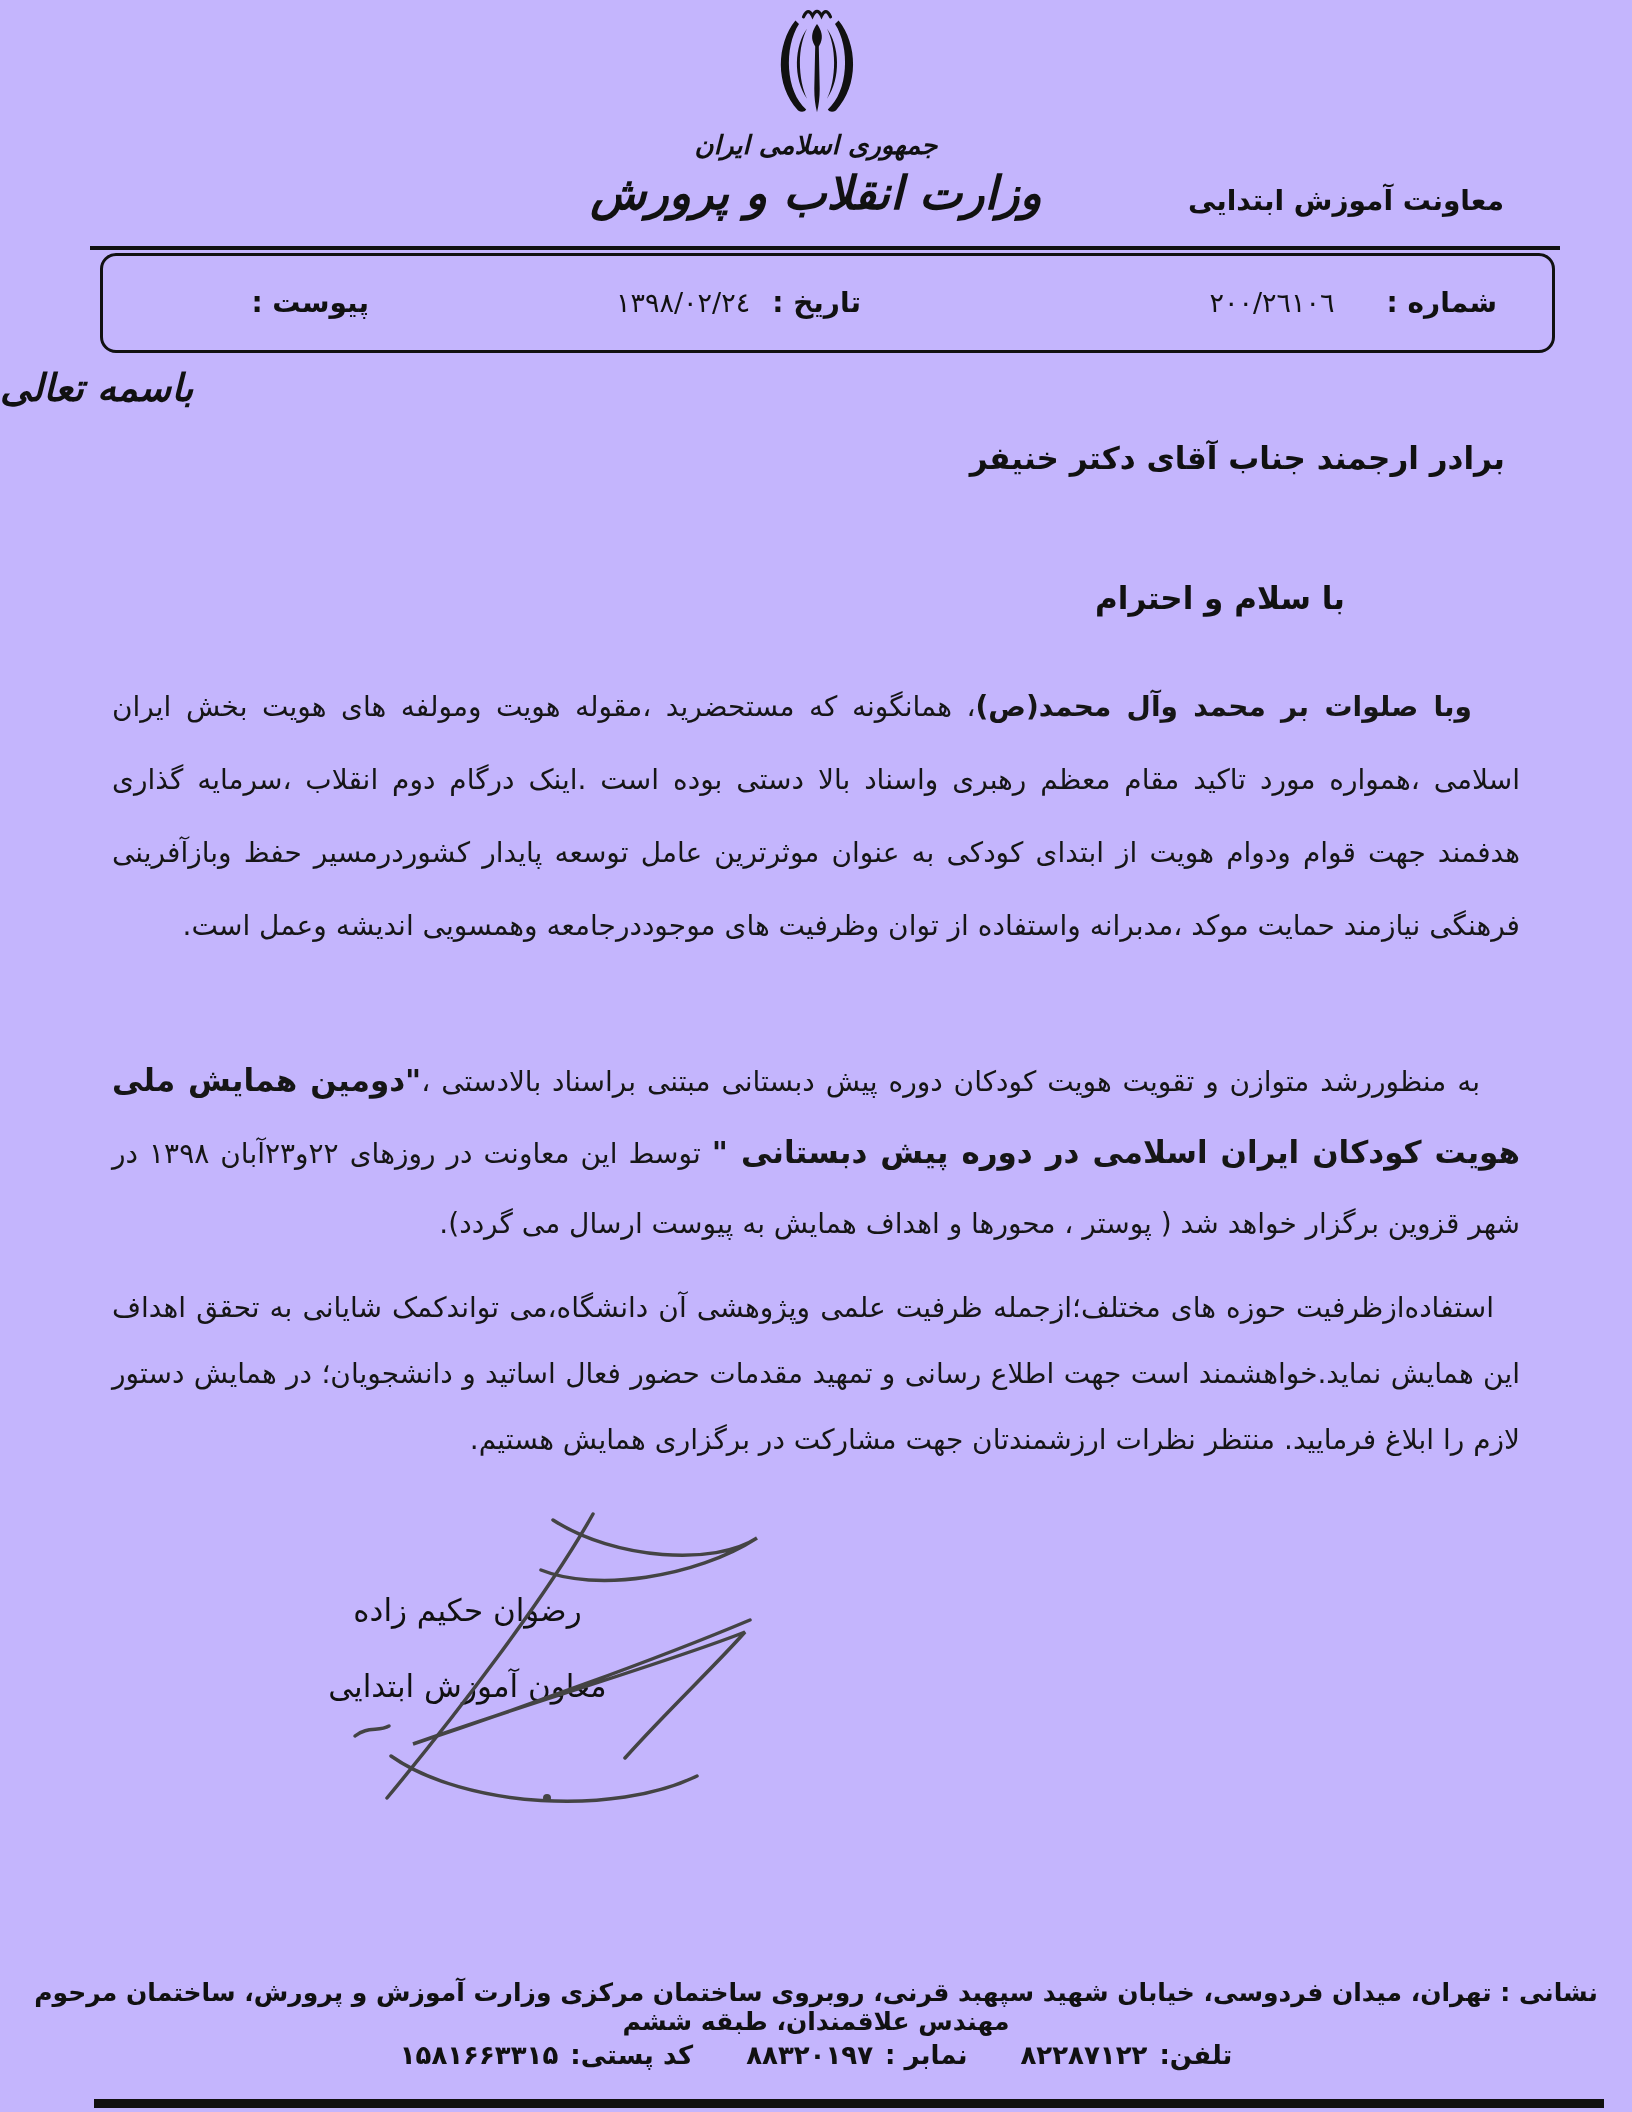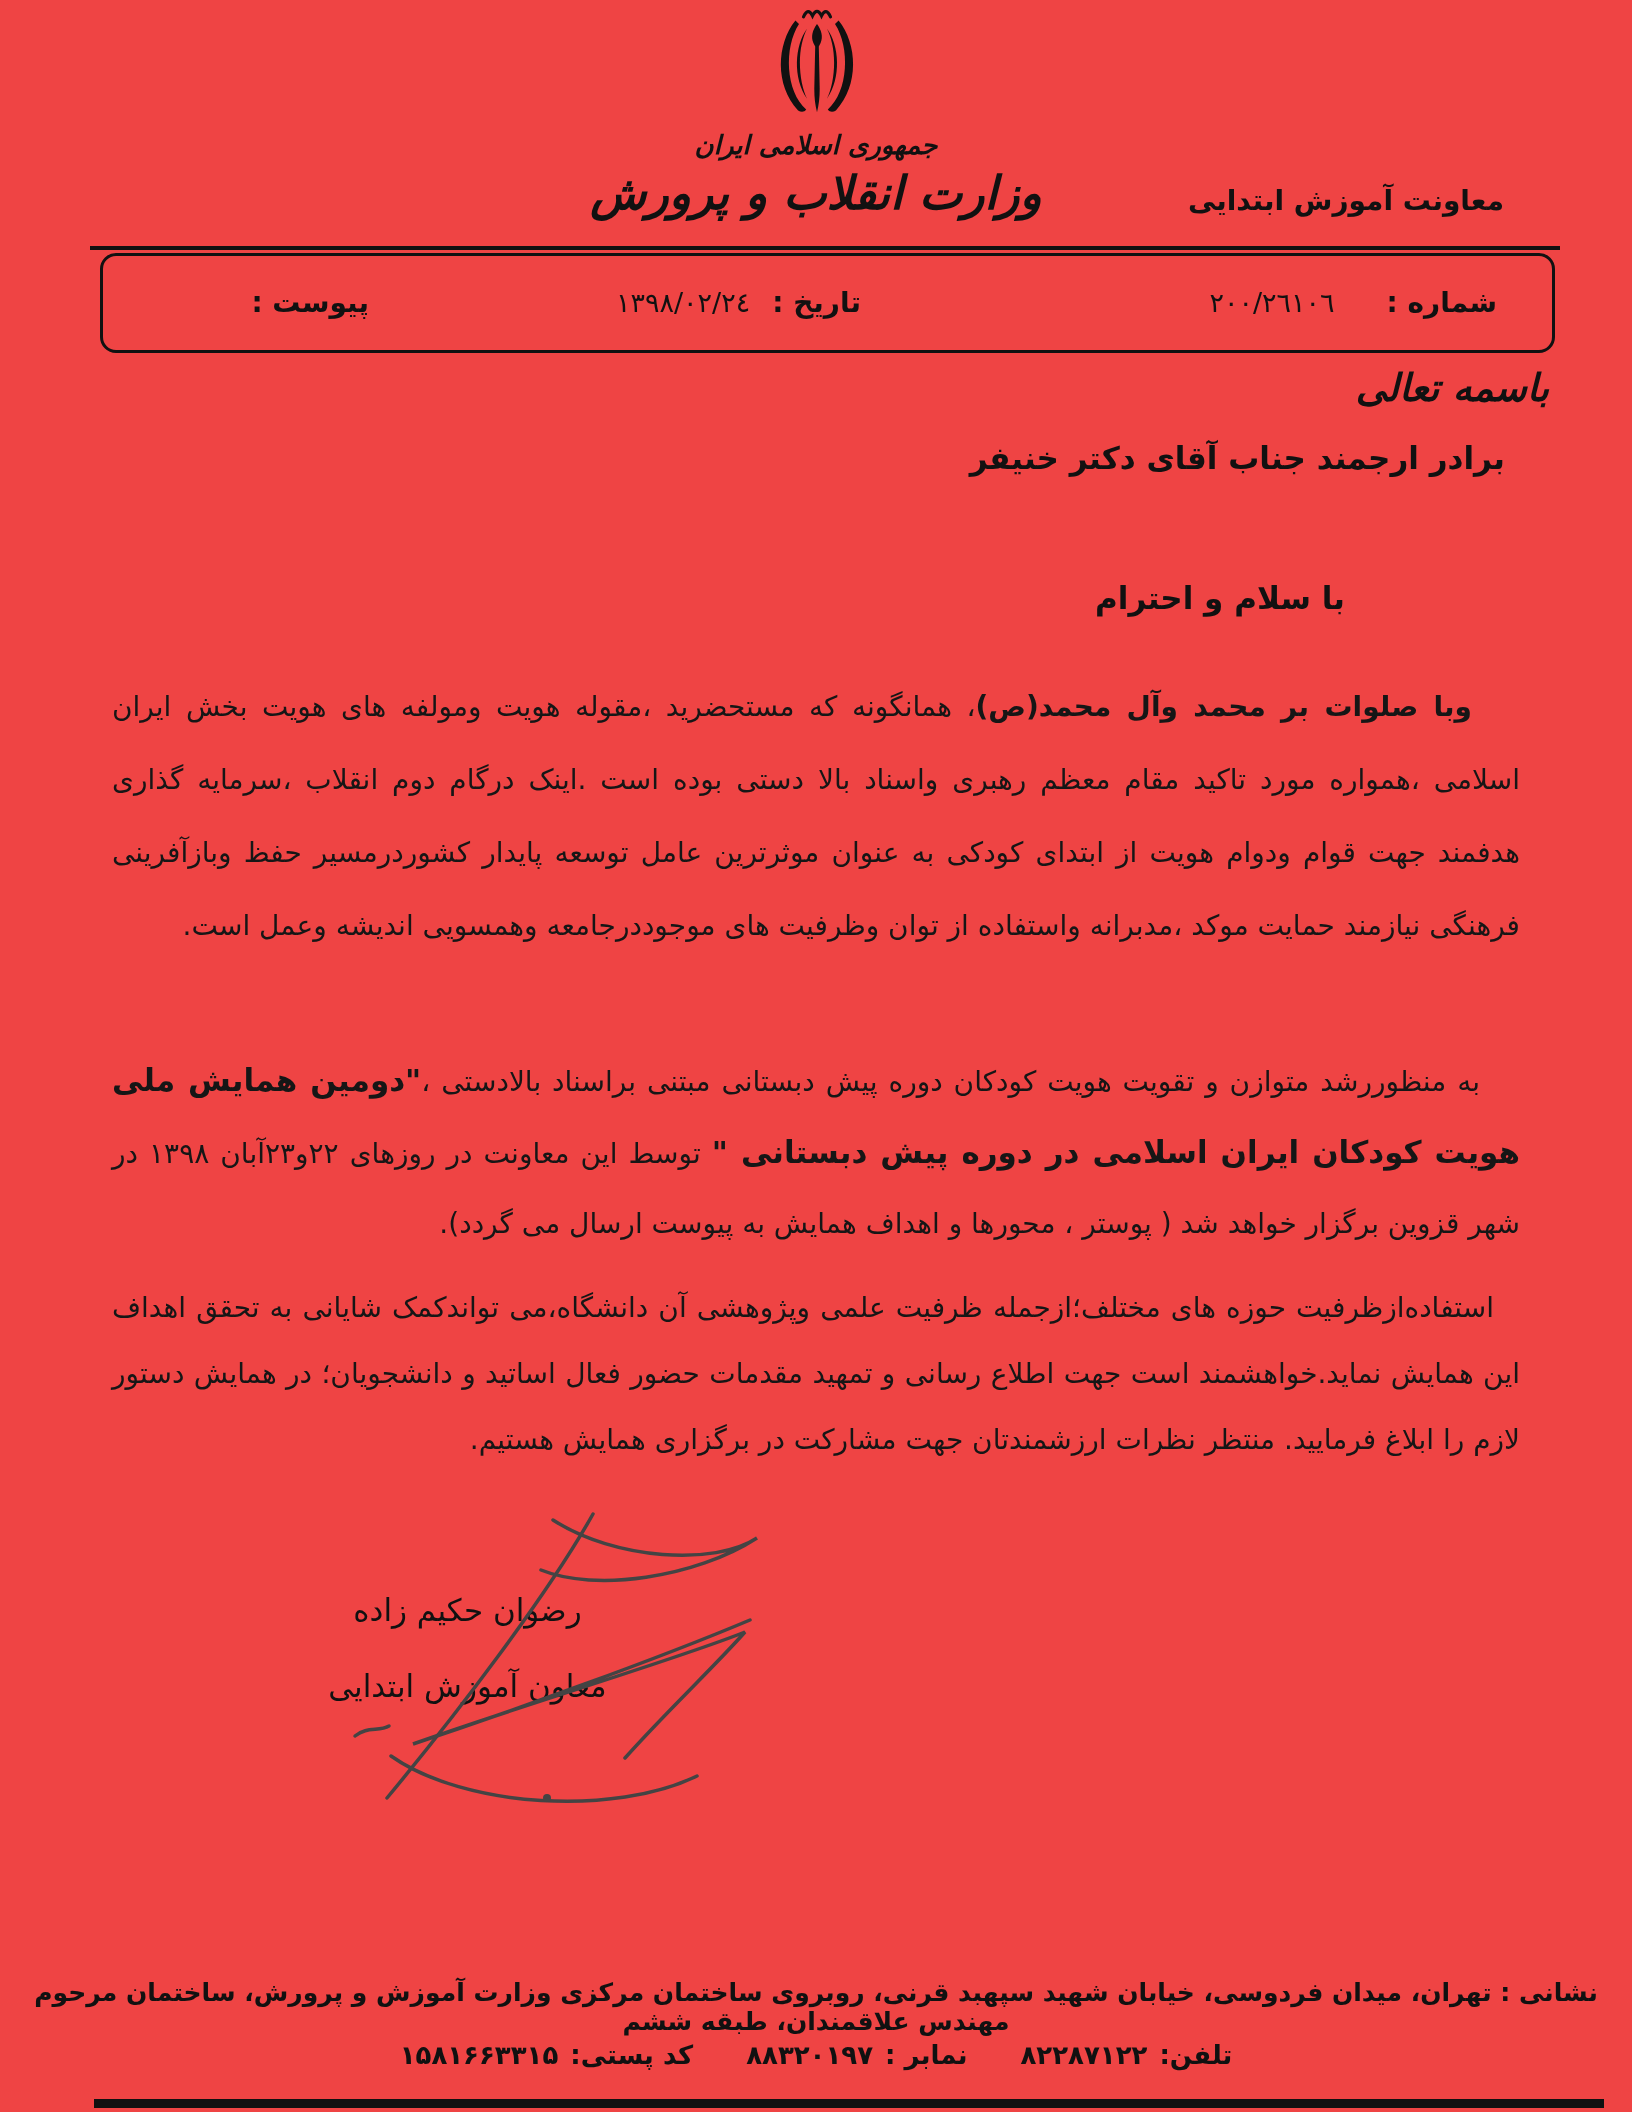--- a/index.html
+++ b/index.html
@@ -1,39 +1,39 @@
 <!DOCTYPE html>
 <html lang="fa" dir="rtl"><head>
 <meta charset="utf-8">
 <style>
   html,body{margin:0;padding:0;background:#fff;}
   .page{
-    position:relative;width:1632px;height:2112px;background:#ef4444;
+    position:relative;width:1632px;height:2112px;background:#c4b5fd;
     font-family:"DejaVu Sans",sans-serif;color:#111;direction:rtl;overflow:hidden;
   }
   .abs{position:absolute;}
   .center-line{position:absolute;left:0;width:1632px;text-align:center;}
   
   .emblem{position:absolute;left:756px;top:6px;width:122px;height:126px;}
   .republic{top:130px;font-size:26px;font-weight:bold;font-style:italic;}
   .ministry{top:166px;font-size:46px;font-weight:bold;font-style:italic;}
   .deputy{right:128px;top:184px;font-size:28px;font-weight:bold;}
   .header-rule{left:90px;top:246px;width:1470px;height:4px;background:#111;}
   
   .meta-box{left:100px;top:253px;width:1455px;height:100px;border:3.5px solid #111;
     border-radius:16px;box-sizing:border-box;}
   .meta-group{position:absolute;top:30px;display:flex;align-items:baseline;}
   .meta-label{font-size:28px;font-weight:bold;white-space:nowrap;}
   .meta-value{font-size:27px;white-space:nowrap;}
   .g-num{right:55px;column-gap:52px;}
   .g-date{right:691px;column-gap:22px;}
   .g-attach{right:1183px;}
   
-  .besmele{left:0;top:366px;width:1515px;text-align:right;font-size:38px;
-    font-weight:bold;font-style:italic;padding-left:34px;}
+  .besmele{left:0;top:366px;width:1515px;text-align:left;font-size:38px;
+    font-weight:bold;font-style:italic;}
   
   .recip{font-size:31px;font-weight:bold;white-space:nowrap;}
   .r1{right:127px;top:440px;}
   .r2{right:207px;top:510px;}
   .r3{right:287px;top:580px;}
   
   .para{right:112px;width:1408px;font-size:28px;text-align:justify;
     text-align-last:right;color:#161616;}
   .p1{top:642px;line-height:73px;text-indent:48px;}
   .p2{top:1017px;line-height:70px;text-indent:40px;}

